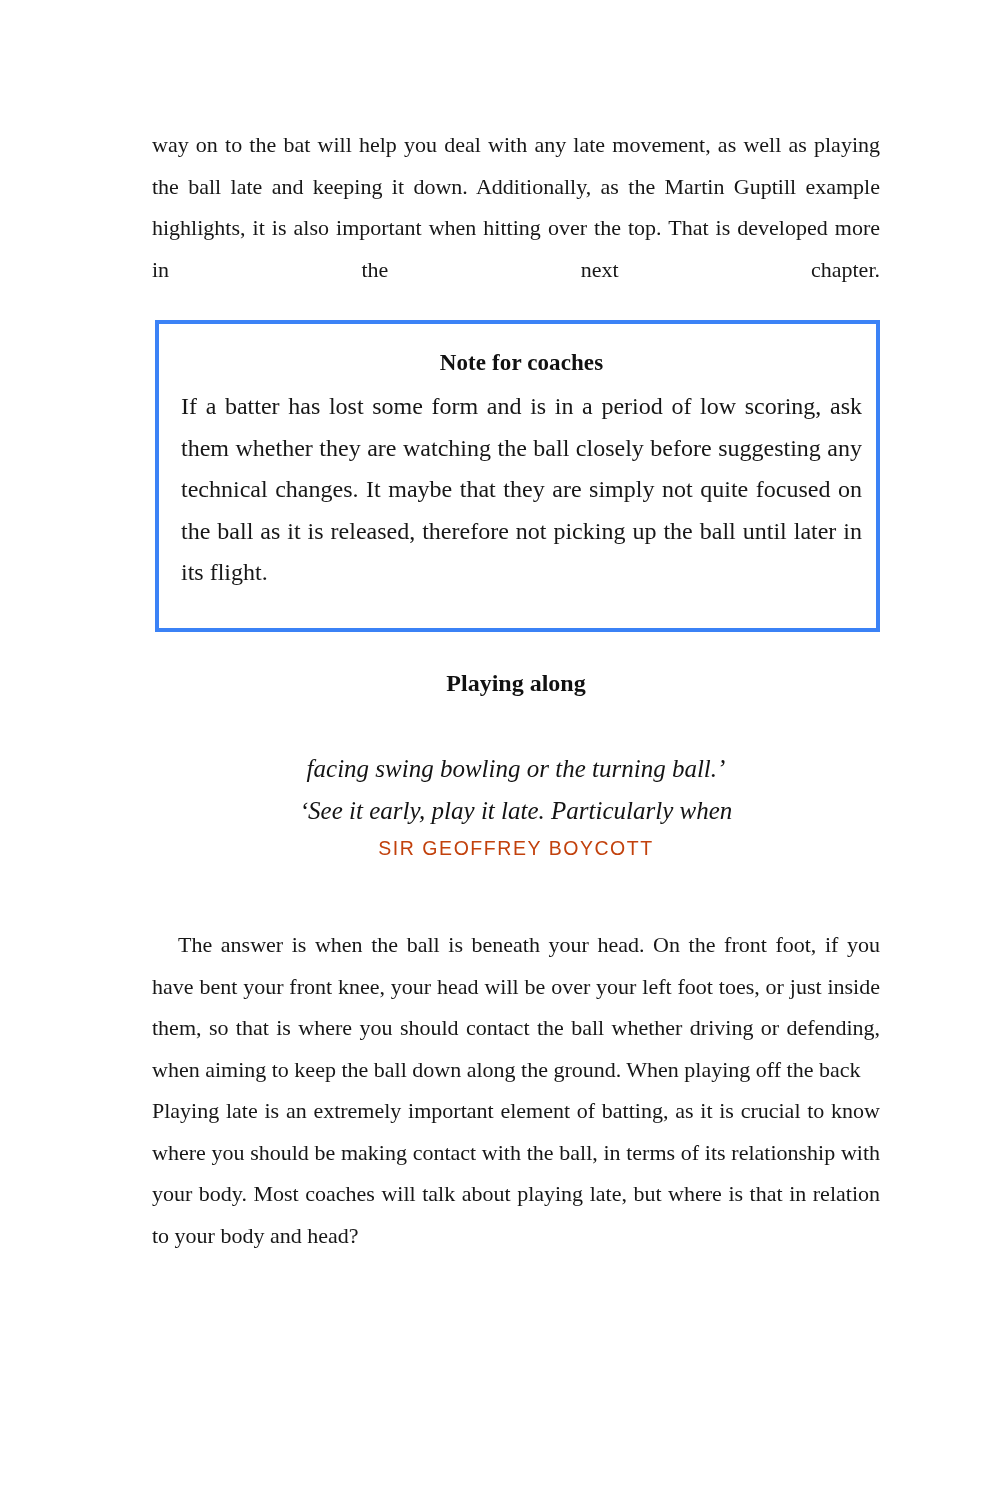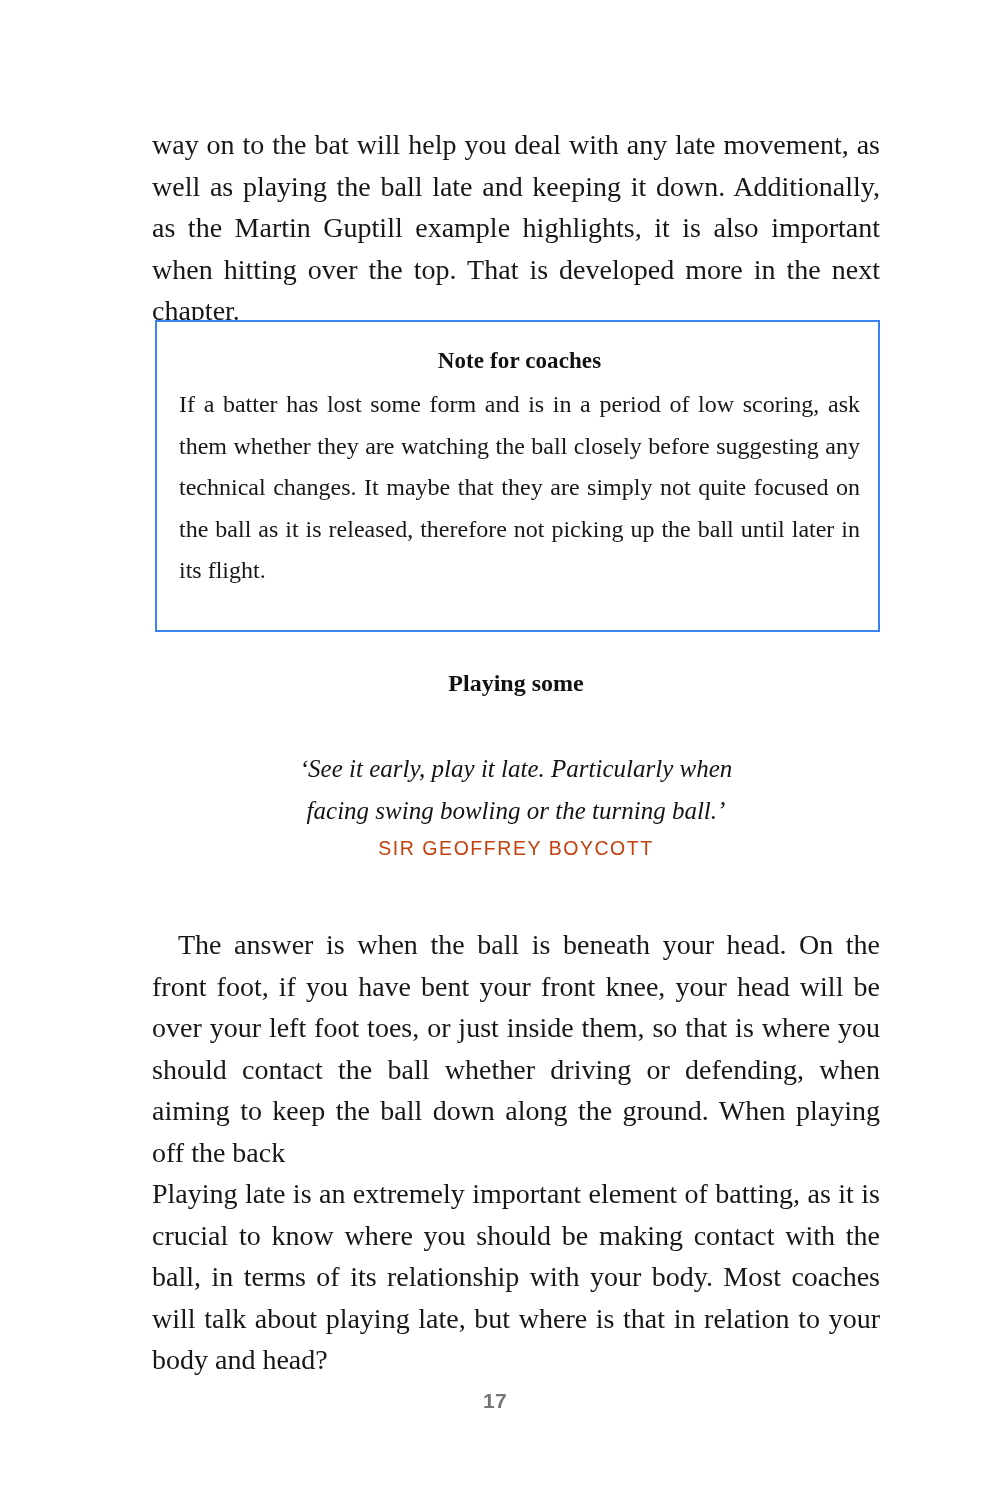--- a/index.html
+++ b/index.html
@@ -20,21 +20,21 @@
   .content {
     position: absolute;
     left: 152px;
     top: 124px;
     width: 728px;
   }
 
   
   .para {
     font-family: "Liberation Serif", "DejaVu Serif", serif;
-    font-size: 28px;
+    font-size: 22px;
     line-height: 41.5px;
     text-align: justify;
     text-justify: inter-word;
     margin: 0;
     color: #171717;
     -webkit-hyphens: none;
     hyphens: none;
   }
   .para.indent {
     text-indent: 26px;
@@ -43,21 +43,21 @@
     text-align-last: justify;
   }
 
   
   .note-box {
     position: absolute;
     left: 3px;
     top: 196px;
     width: 725px;
     height: 312px;
-    border: 2px solid #3b82f6;
+    border: 4px solid #3b82f6;
     box-sizing: border-box;
     background: #ffffff;
   }
   .note-inner {
     position: absolute;
     left: 22px;
     top: 24px;
     width: 681px;
   }
   .note-title {
@@ -154,30 +154,29 @@
 
     <p class="para last-line-justify">way on to the bat will help you deal with any late movement, as well as playing the ball late and keeping it down. Additionally, as the Martin Guptill example highlights, it is also important when hitting over the top. That is developed more in the next chapter.</p>
 
     <div class="note-box">
       <div class="note-inner">
         <div class="note-title">Note for coaches</div>
         <p class="note-body">If a batter has lost some form and is in a period of low scoring, ask them whether they are watching the ball closely before suggesting any technical changes. It maybe that they are simply not quite focused on the ball as it is released, therefore not picking up the ball until later in its flight.</p>
       </div>
     </div>
 
-    <h2 class="section-heading">Playing some</h2>
+    <h2 class="section-heading">Playing along</h2>
 
     <div class="quote-block">
+      <div class="quote-text">facing swing bowling or the turning ball.’</div>
       <div class="quote-text">‘See it early, play it late. Particularly when</div>
-      <div class="quote-text">facing swing bowling or the turning ball.’</div>
       <div class="quote-attrib">SIR GEOFFREY BOYCOTT</div>
     </div>
 
     <div class="lower-body">
       <p class="para indent">The answer is when the ball is beneath your head. On the front foot, if you have bent your front knee, your head will be over your left foot toes, or just inside them, so that is where you should contact the ball whether driving or defending, when aiming to keep the ball down along the ground. When playing off the back</p>
       <p class="para">Playing late is an extremely important element of batting, as it is crucial to know where you should be making contact with the ball, in terms of its relationship with your body. Most coaches will talk about playing late, but where is that in relation to your body and head?</p>
     </div>
 
   </div>
 
-  <div class="folio">17</div>
 
 </div>
 
 </body></html>

